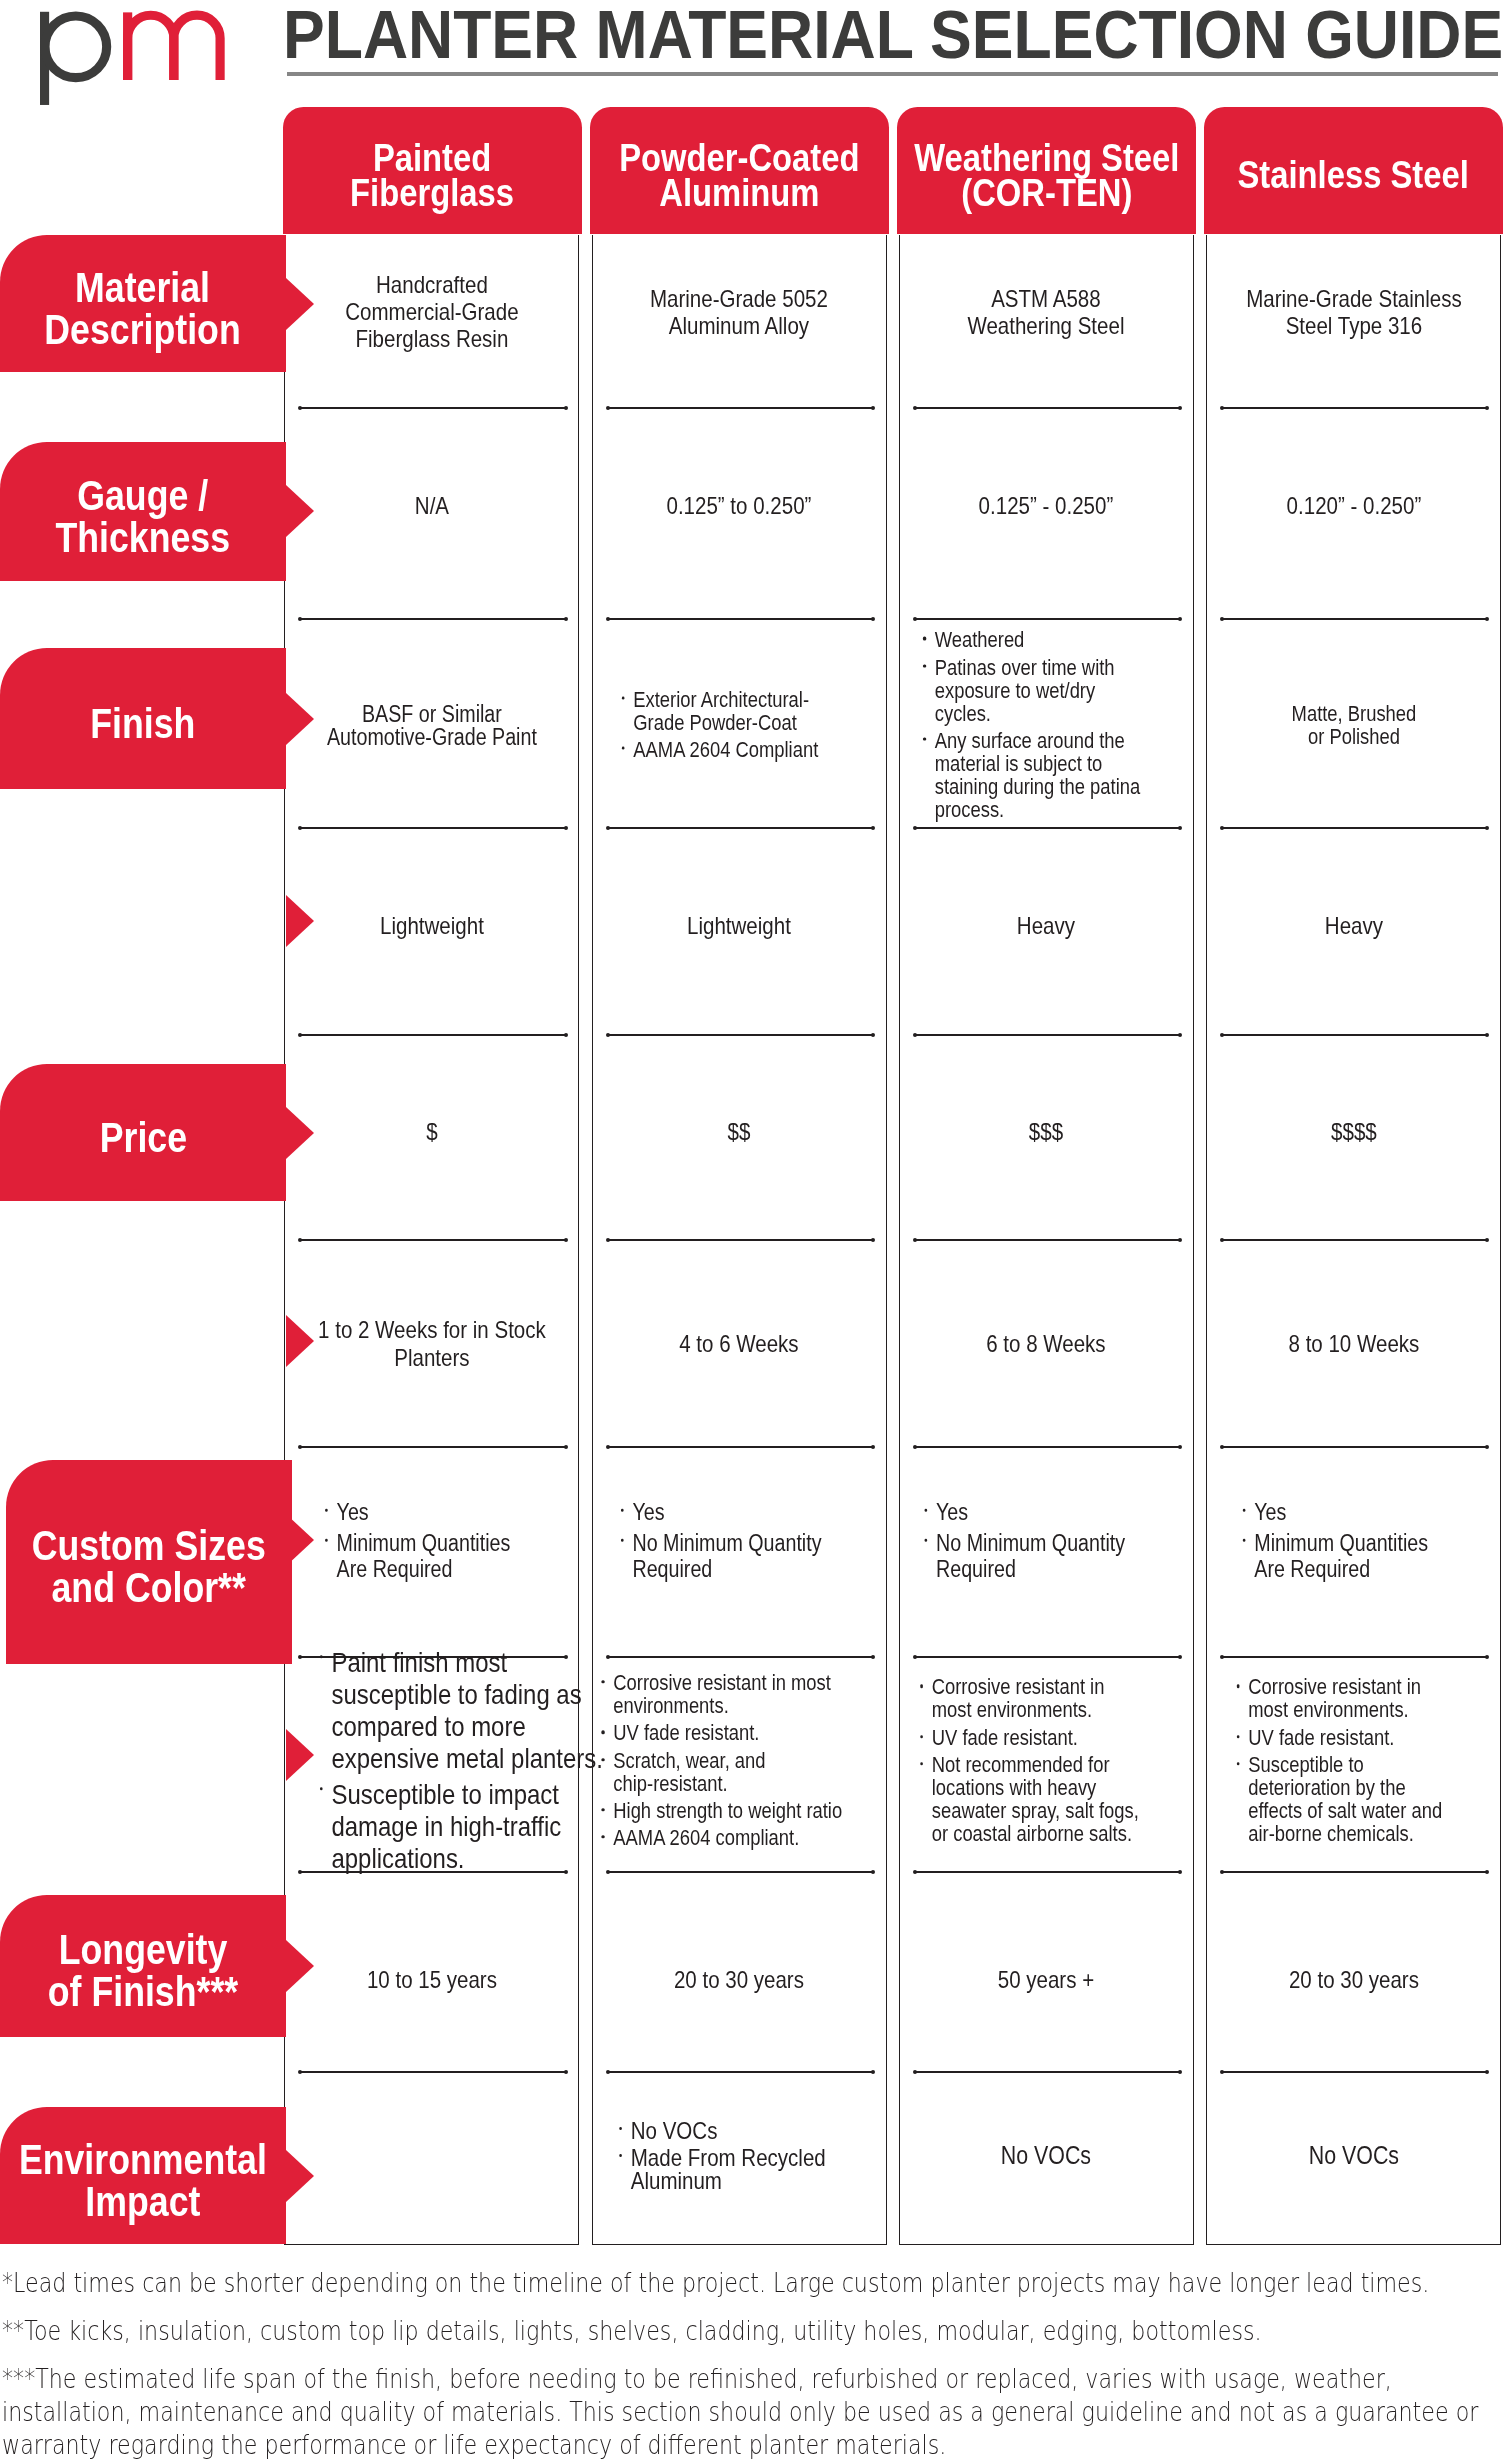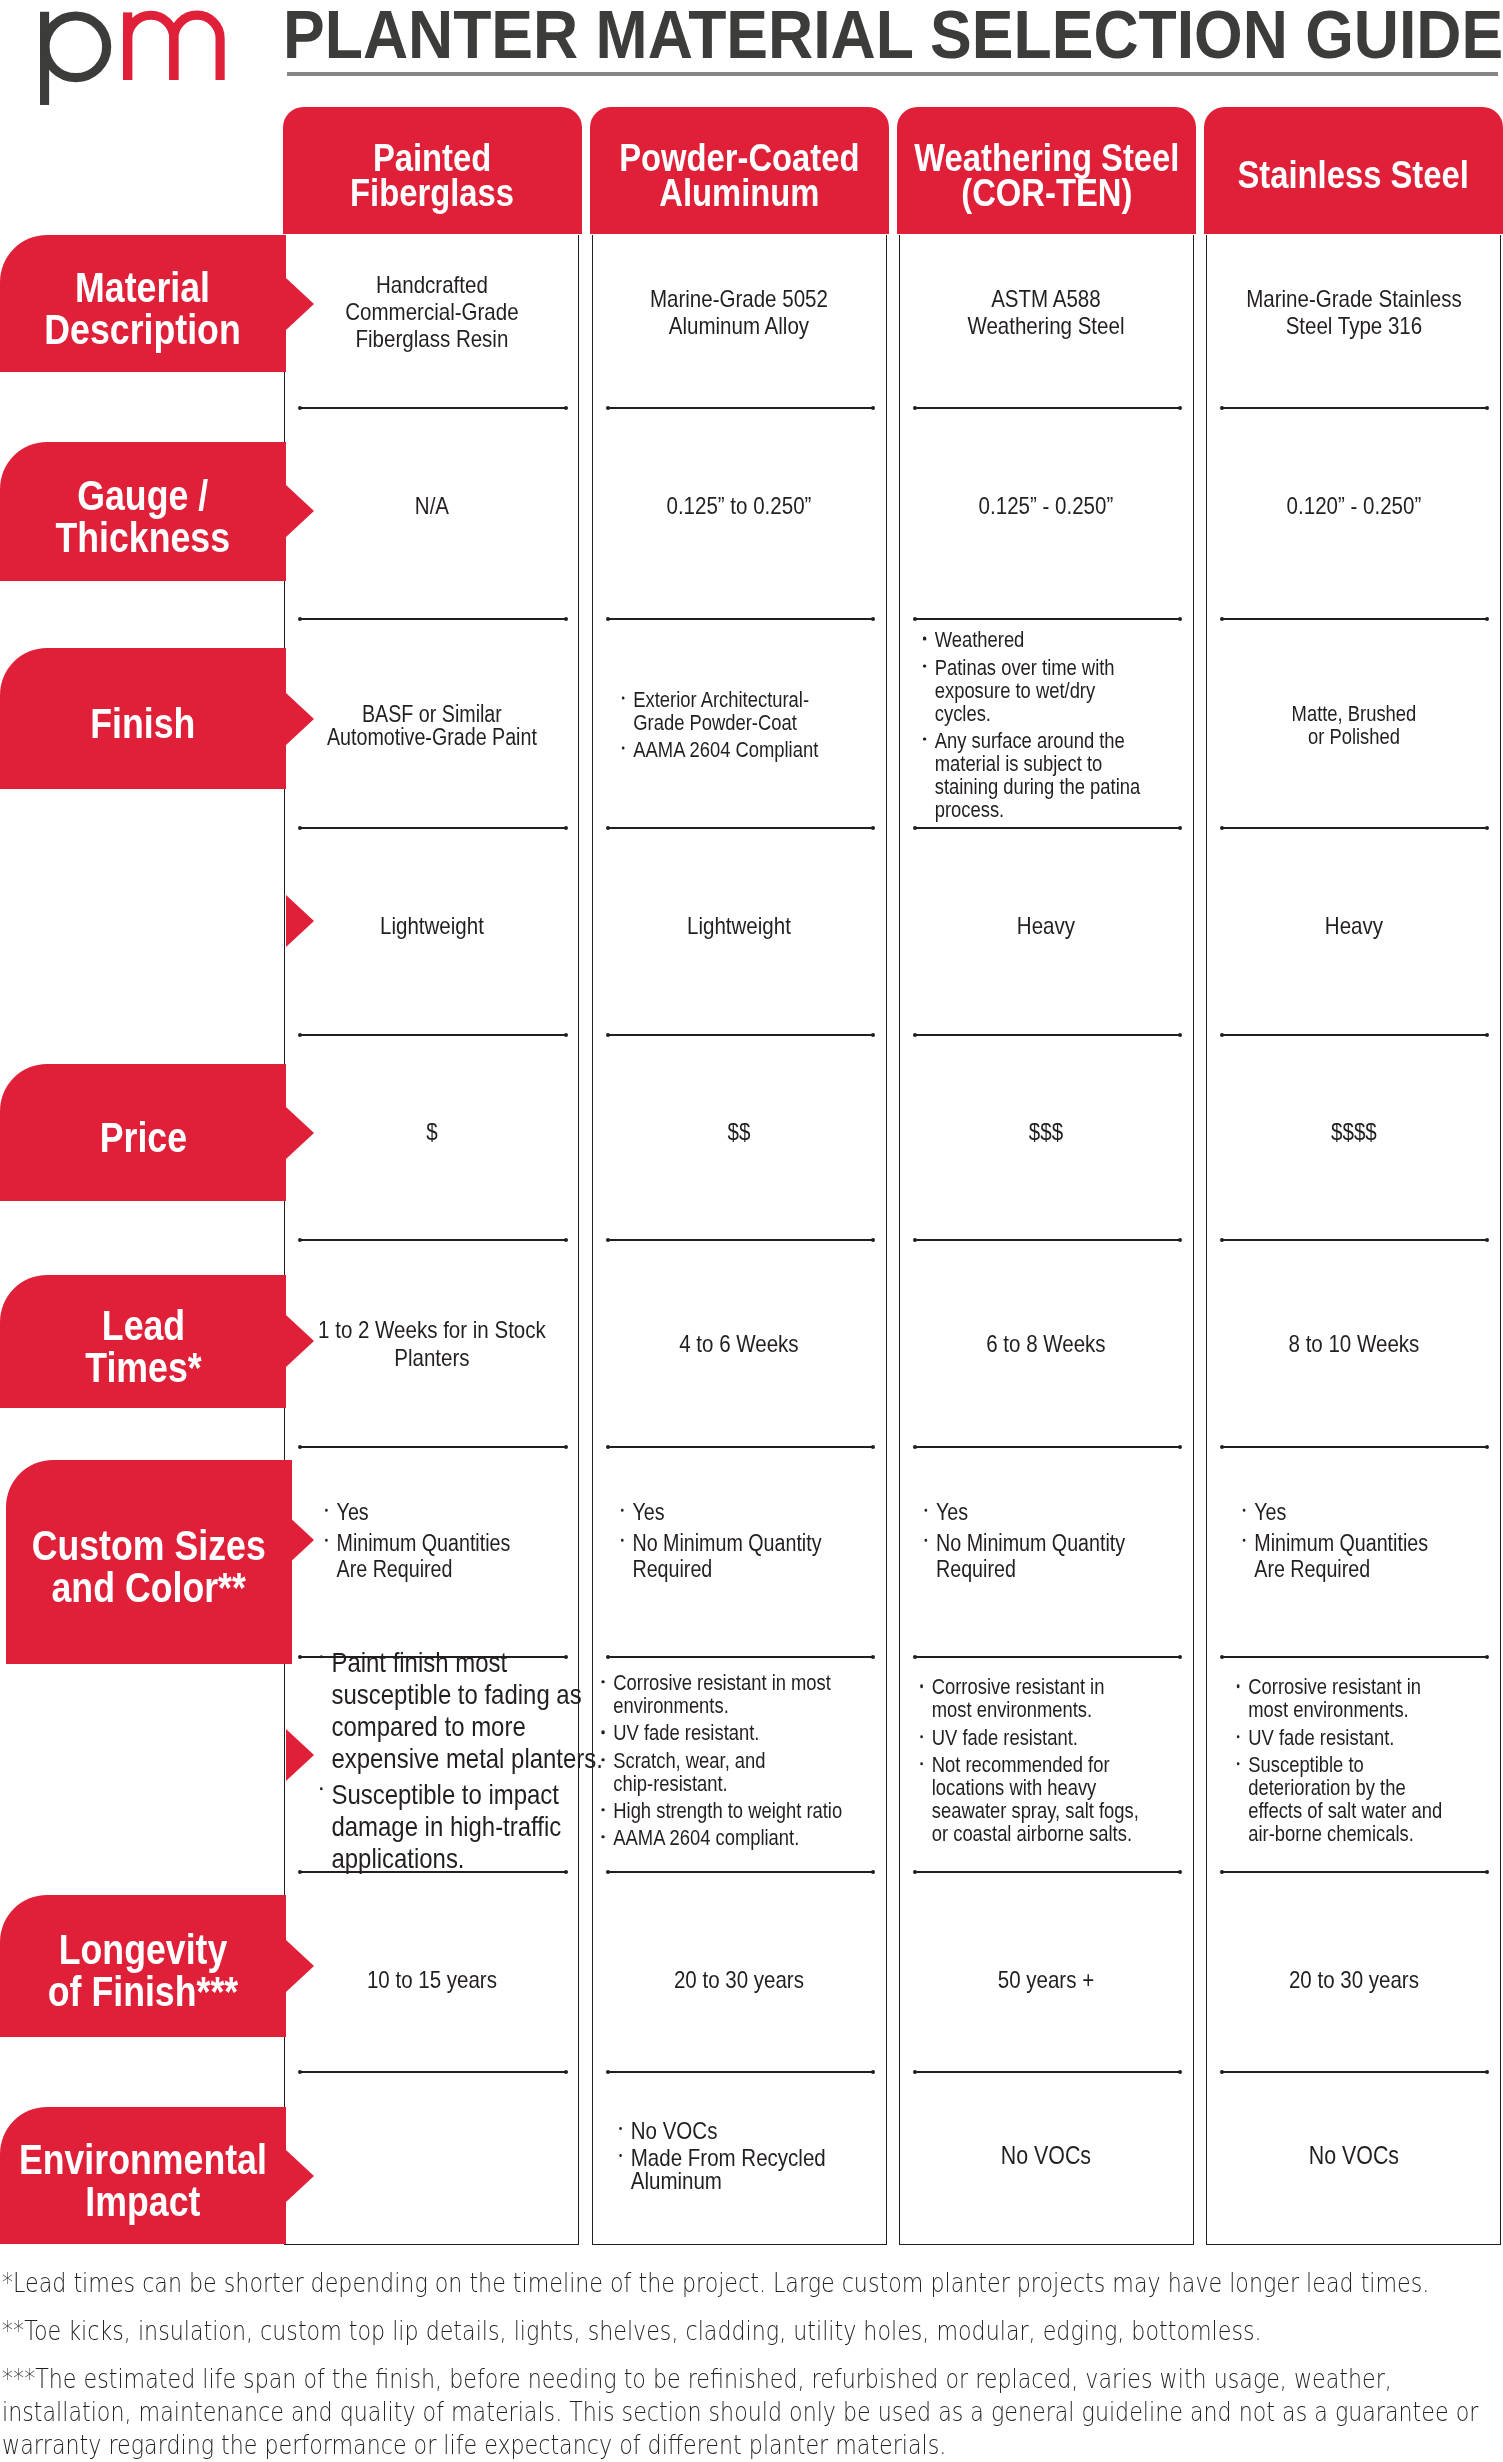--- a/index.html
+++ b/index.html
@@ -231,23 +231,20 @@
 <div class="arrow" style="left:286px;top:485px"></div>
 <div class="band" style="left:0px;top:648px;width:286px;height:141px">
       <div class="band-t">Finish</div>
     </div>
 <div class="arrow" style="left:286px;top:693px"></div>
 <div class="arrow" style="left:286px;top:895px"></div>
 <div class="band" style="left:0px;top:1064px;width:286px;height:137px">
       <div class="band-t">Price</div>
     </div>
 <div class="arrow" style="left:286px;top:1107px"></div>
-<div class="band" style="left:0px;top:1275px;width:286px;height:133px">
-      <div class="band-t">Lead<br>Times*</div>
-    </div>
 <div class="arrow" style="left:286px;top:1315px"></div>
 <div class="band" style="left:6px;top:1460px;width:286px;height:204px">
       <div class="band-t">Custom Sizes<br>and Color**</div>
     </div>
 <div class="arrow" style="left:286px;top:1514px"></div>
 <div class="arrow" style="left:286px;top:1729px"></div>
 <div class="band" style="left:0px;top:1895px;width:286px;height:142px">
       <div class="band-t">Longevity<br>of Finish***</div>
     </div>
 <div class="arrow" style="left:286px;top:1940px"></div>

